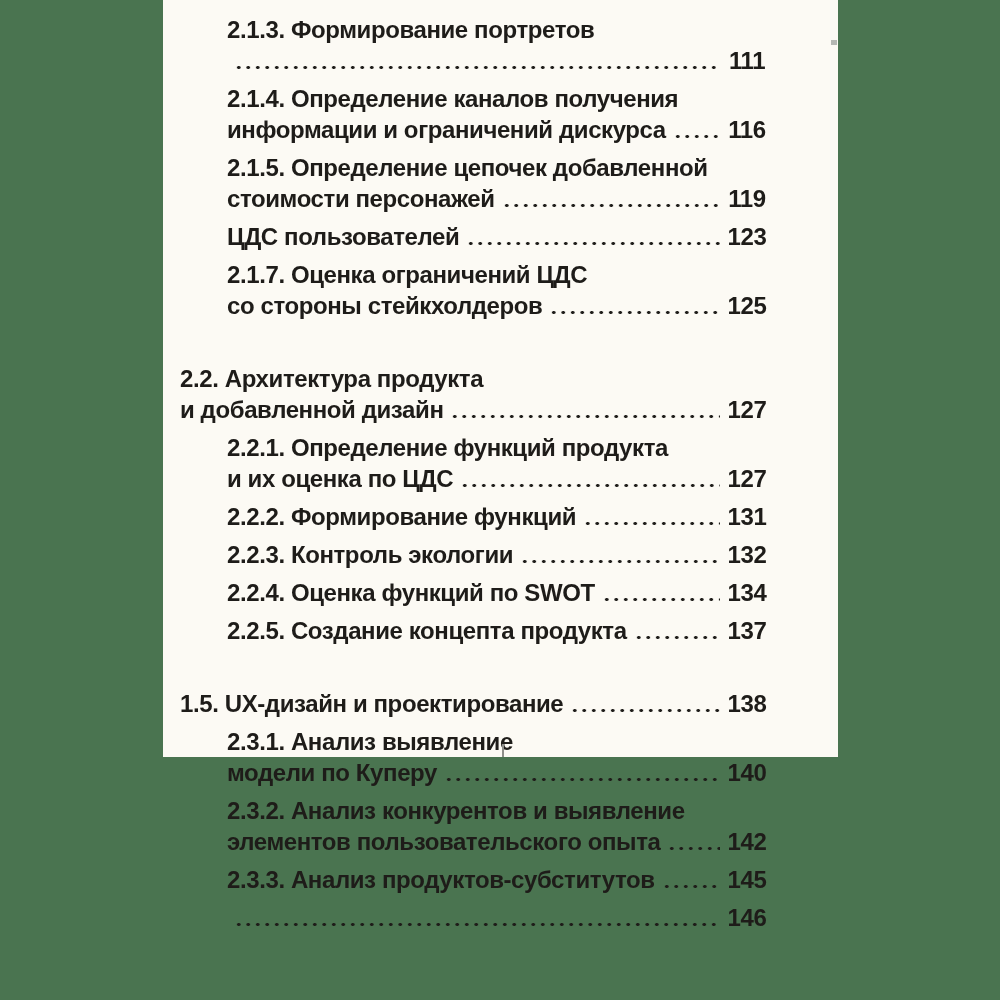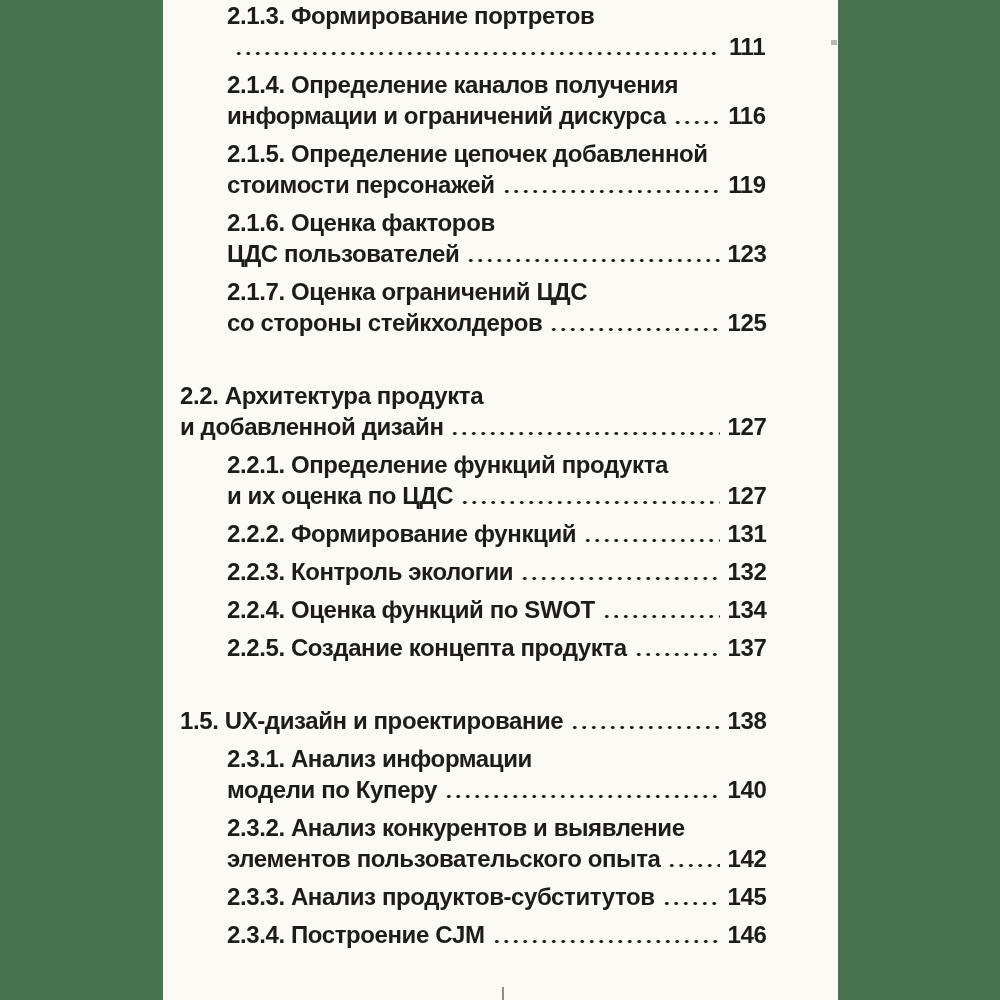--- a/index.html
+++ b/index.html
@@ -10,24 +10,24 @@
   html,body{
     margin:0;padding:0;
     width:1000px;height:1000px;
     overflow:hidden;
     background:var(--bg-green);
     font-family:"Liberation Sans","DejaVu Sans",sans-serif;
   }
   .scene{position:relative;width:1000px;height:1000px;}
   .page{
     position:absolute;left:163px;top:0;
-    width:675px;height:1000px;
+    width:675px;height:757px;
     background:var(--paper);
     box-sizing:border-box;
-    padding:0 68px 0 17px;
+    padding:14px 68px 0 17px;
   }
   .toc{color:var(--ink);}
   .entry{margin:0 0 7px 0;}
   .entry.level2{margin-left:47px;}
   .entry.new-section{margin-top:42px;}
   .line{
     display:flex;
     align-items:flex-end;
     white-space:nowrap;
     font-size:24px;
@@ -86,23 +86,20 @@
             <span class="txt">2.1.5. Определение цепочек добавленной</span>
           </div>
           <div class="line">
             <span class="txt">стоимости персонажей</span>
             <span class="leader"></span>
             <span class="pg">119</span>
           </div>
         </div>
         <div class="entry level2">
           <div class="line">
-            <span class="txt">2.1.6. Оценка факторов</span>
-          </div>
-          <div class="line">
             <span class="txt">ЦДС пользователей</span>
             <span class="leader"></span>
             <span class="pg">123</span>
           </div>
         </div>
         <div class="entry level2">
           <div class="line">
             <span class="txt">2.1.7. Оценка ограничений ЦДС</span>
           </div>
           <div class="line">
@@ -161,21 +158,21 @@
         </div>
         <div class="entry level1 new-section">
           <div class="line">
             <span class="txt">1.5. UX-дизайн и проектирование</span>
             <span class="leader"></span>
             <span class="pg">138</span>
           </div>
         </div>
         <div class="entry level2">
           <div class="line">
-            <span class="txt">2.3.1. Анализ информации</span>
+            <span class="txt">2.3.1. Анализ выявление</span>
           </div>
           <div class="line">
             <span class="txt">модели по Куперу</span>
             <span class="leader"></span>
             <span class="pg">140</span>
           </div>
         </div>
         <div class="entry level2">
           <div class="line">
             <span class="txt">2.3.2. Анализ конкурентов и выявление</span>
@@ -188,21 +185,20 @@
         </div>
         <div class="entry level2">
           <div class="line">
             <span class="txt">2.3.3. Анализ продуктов-субститутов</span>
             <span class="leader"></span>
             <span class="pg">145</span>
           </div>
         </div>
         <div class="entry level2">
           <div class="line">
-            <span class="txt">2.3.4. Построение CJM</span>
             <span class="leader"></span>
             <span class="pg">146</span>
           </div>
         </div>
       </div>
     <div class="artifact-speck"></div>
     <div class="artifact-spine"></div>
   </div>
 </div>
 

